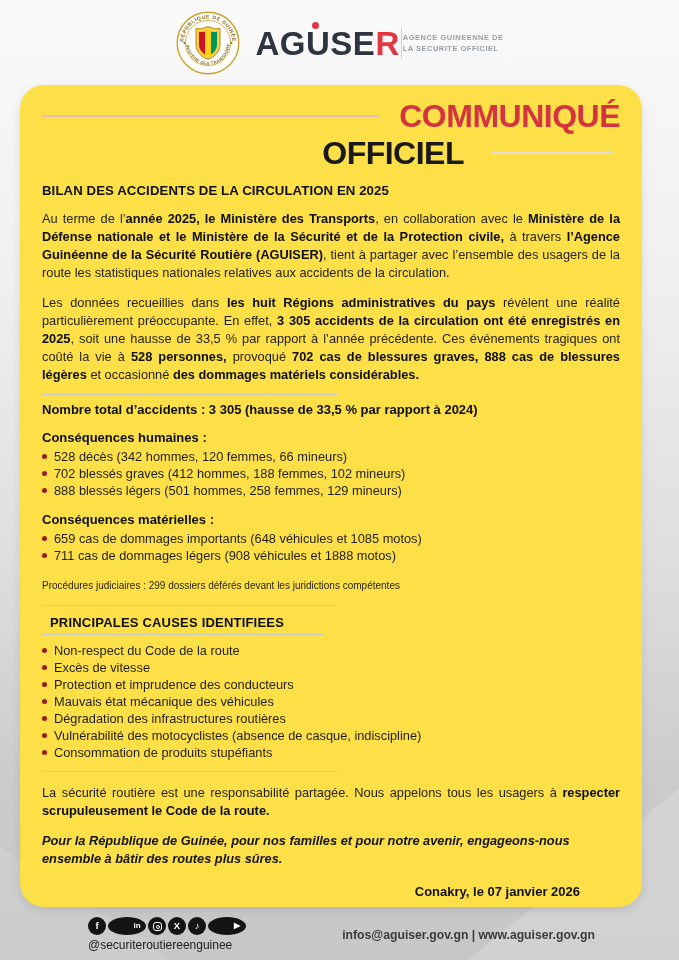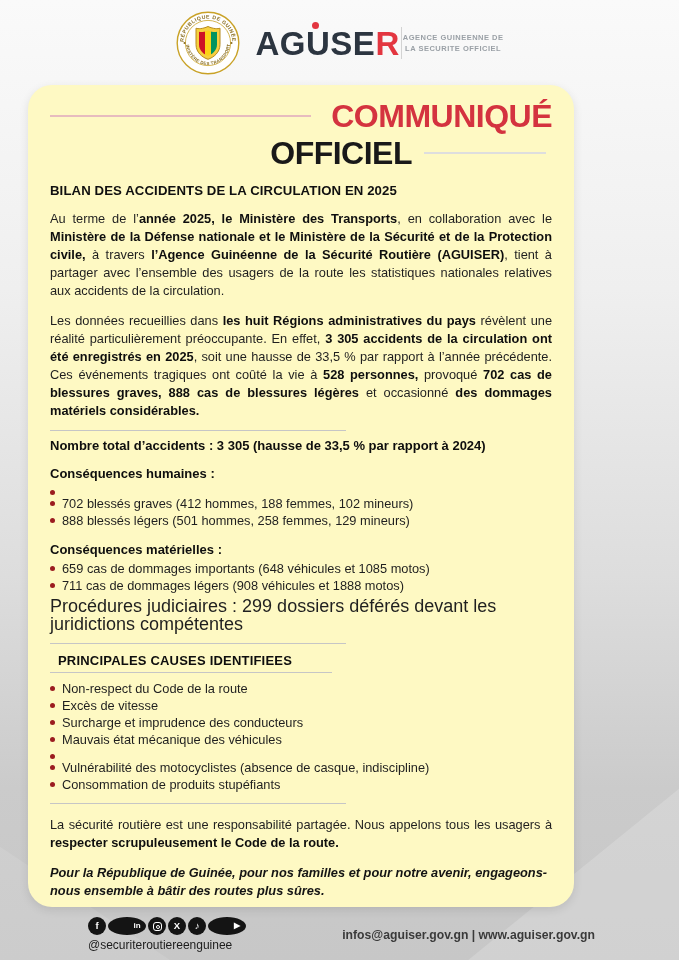--- a/index.html
+++ b/index.html
@@ -13,52 +13,52 @@
   .facet2{left:-40px;bottom:-60px;width:300px;height:200px;background:rgba(255,255,255,.10);clip-path:polygon(0 0,100% 100%,0 100%);}
 
   
   .header{position:absolute;top:4px;left:0;right:0;height:78px;display:flex;align-items:center;justify-content:center;gap:16px;}
   .seal{flex:none;}
   .brand{display:flex;align-items:center;gap:1px;}
   .wordmark{position:relative;font-size:33px;font-weight:bold;color:#2c3540;letter-spacing:.5px;line-height:1;}
   .wordmark .accent{color:#e33640;}
   .u-dot{position:absolute;left:56px;top:-5px;width:7px;height:7px;border-radius:50%;background:#e33640;}
   .brand-divider{width:1px;height:32px;background:#d3d3d3;}
-  .tagline{font-size:7.5px;font-weight:bold;color:#9aa0a6;letter-spacing:.5px;line-height:1.5;text-align:center;}
+  .tagline{font-size:7.5px;font-weight:bold;color:#9aa0a6;letter-spacing:.5px;line-height:1.5;}
 
   
   .card{
-    position:absolute;left:28px;top:85px;width:546px;height:822px;box-sizing:border-box;
-    background:#fef9c3;border-radius:24px;box-shadow:0 3px 10px rgba(0,0,0,.10);
+    position:absolute;left:20px;top:85px;width:622px;height:822px;box-sizing:border-box;
+    background:#fde047;border-radius:24px;box-shadow:0 3px 10px rgba(0,0,0,.10);
     padding:10px 22px 0 22px;overflow:hidden;
   }
 
   .banner-row1{display:flex;align-items:center;gap:20px;height:38px;margin-top:2px;}
   .red-line{flex:1;height:2px;background:#e7bcbf;}
   .title-red{font-size:32px;font-weight:bold;color:#d4333f;letter-spacing:-.5px;line-height:1;}
-  .banner-row2{display:flex;align-items:center;justify-content:flex-end;gap:12px;height:36px;}
+  .banner-row2{display:flex;align-items:center;justify-content:flex-end;gap:28px;height:36px;}
   .title-black{font-size:32px;font-weight:bold;color:#191919;letter-spacing:-.5px;line-height:1;}
   .gray-line{width:122px;height:2px;background:#dedede;margin-right:6px;}
 
   .doc-heading{margin-top:12px;font-size:13.2px;font-weight:bold;color:#101010;letter-spacing:.1px;}
   p.body{margin:12px 0 0;font-size:12.8px;line-height:18px;color:#1f1f1f;text-align:justify;}
   .b{font-weight:bold;color:#0e0e0e;}
 
   .rule{height:1px;background:#c6c6c6;width:296px;margin:10px 0 0;}
   .rule-short{width:282px;margin-top:4px;}
 
   .total-line{margin-top:7px;font-size:13px;font-weight:bold;color:#0e0e0e;}
   .section-title{margin-top:13px;font-size:13px;font-weight:bold;color:#0e0e0e;}
   .caps-title{margin-top:9px;font-size:13px;font-weight:bold;color:#0e0e0e;letter-spacing:.2px;padding-left:8px;}
 
   .list{margin-top:3px;}
   .bullet-row{display:flex;align-items:flex-start;gap:7px;font-size:12.8px;line-height:17px;color:#1f1f1f;}
   .bullet-dot{flex:none;width:5px;height:5px;border-radius:50%;background:#9b1c20;margin-top:6px;}
   .causes .bullet-row{line-height:17px;}
-  .note{margin-top:3px;font-size:18px;line-height:18px;color:#1f1f1f;}
+  .note{margin-top:13px;font-size:10px;line-height:18px;color:#1f1f1f;}
 
   .closing{margin-top:11px;}
   .motto{margin:12px 0 0;font-size:12.8px;line-height:18px;font-weight:bold;font-style:italic;color:#141414;}
   .dateline{margin-top:16px;text-align:right;padding-right:40px;font-size:13px;font-weight:bold;color:#111;}
 
   
   .footer{position:absolute;left:0;right:0;bottom:8px;display:flex;justify-content:space-between;align-items:center;padding:0 84px 0 88px;}
   .social{display:flex;flex-direction:column;align-items:flex-start;}
   .icons{display:flex;gap:2px;align-items:center;}
   .icon-circle{width:18px;height:18px;border-radius:50%;background:#141414;color:#fff;display:flex;align-items:center;justify-content:center;font-size:9.5px;font-weight:bold;line-height:1;}
@@ -128,20 +128,21 @@
 
   <p class="body"><span>Les données recueillies dans </span><span class="b">les huit Régions administratives du pays</span><span> révèlent une réalité particulièrement préoccupante. En effet, </span><span class="b">3 305 accidents de la circulation ont été enregistrés en 2025</span><span>, soit une hausse de 33,5 % par rapport à l’année précédente. Ces événements tragiques ont coûté la vie à </span><span class="b">528 personnes,</span><span> provoqué </span><span class="b">702 cas de blessures graves, 888 cas de blessures légères</span><span> et occasionné </span><span class="b">des dommages matériels considérables.</span></p>
 
   <div class="rule"></div>
   <div class="total-line">Nombre total d’accidents : 3 305 (hausse de 33,5 % par rapport à 2024)</div>
 
   <div class="section-title">Conséquences humaines :</div>
   <div class="list">
       <div class="bullet-row">
         <span class="bullet-dot"></span>
+        <span>528 décès (342 hommes, 120 femmes, 66 mineurs)</span>
       </div>
       <div class="bullet-row">
         <span class="bullet-dot"></span>
         <span>702 blessés graves (412 hommes, 188 femmes, 102 mineurs)</span>
       </div>
       <div class="bullet-row">
         <span class="bullet-dot"></span>
         <span>888 blessés légers (501 hommes, 258 femmes, 129 mineurs)</span>
       </div>
     </div>
@@ -167,28 +168,29 @@
       <div class="bullet-row">
         <span class="bullet-dot"></span>
         <span>Non-respect du Code de la route</span>
       </div>
       <div class="bullet-row">
         <span class="bullet-dot"></span>
         <span>Excès de vitesse</span>
       </div>
       <div class="bullet-row">
         <span class="bullet-dot"></span>
-        <span>Surcharge et imprudence des conducteurs</span>
+        <span>Protection et imprudence des conducteurs</span>
       </div>
       <div class="bullet-row">
         <span class="bullet-dot"></span>
         <span>Mauvais état mécanique des véhicules</span>
       </div>
       <div class="bullet-row">
         <span class="bullet-dot"></span>
+        <span>Dégradation des infrastructures routières</span>
       </div>
       <div class="bullet-row">
         <span class="bullet-dot"></span>
         <span>Vulnérabilité des motocyclistes (absence de casque, indiscipline)</span>
       </div>
       <div class="bullet-row">
         <span class="bullet-dot"></span>
         <span>Consommation de produits stupéfiants</span>
       </div>
     </div>

